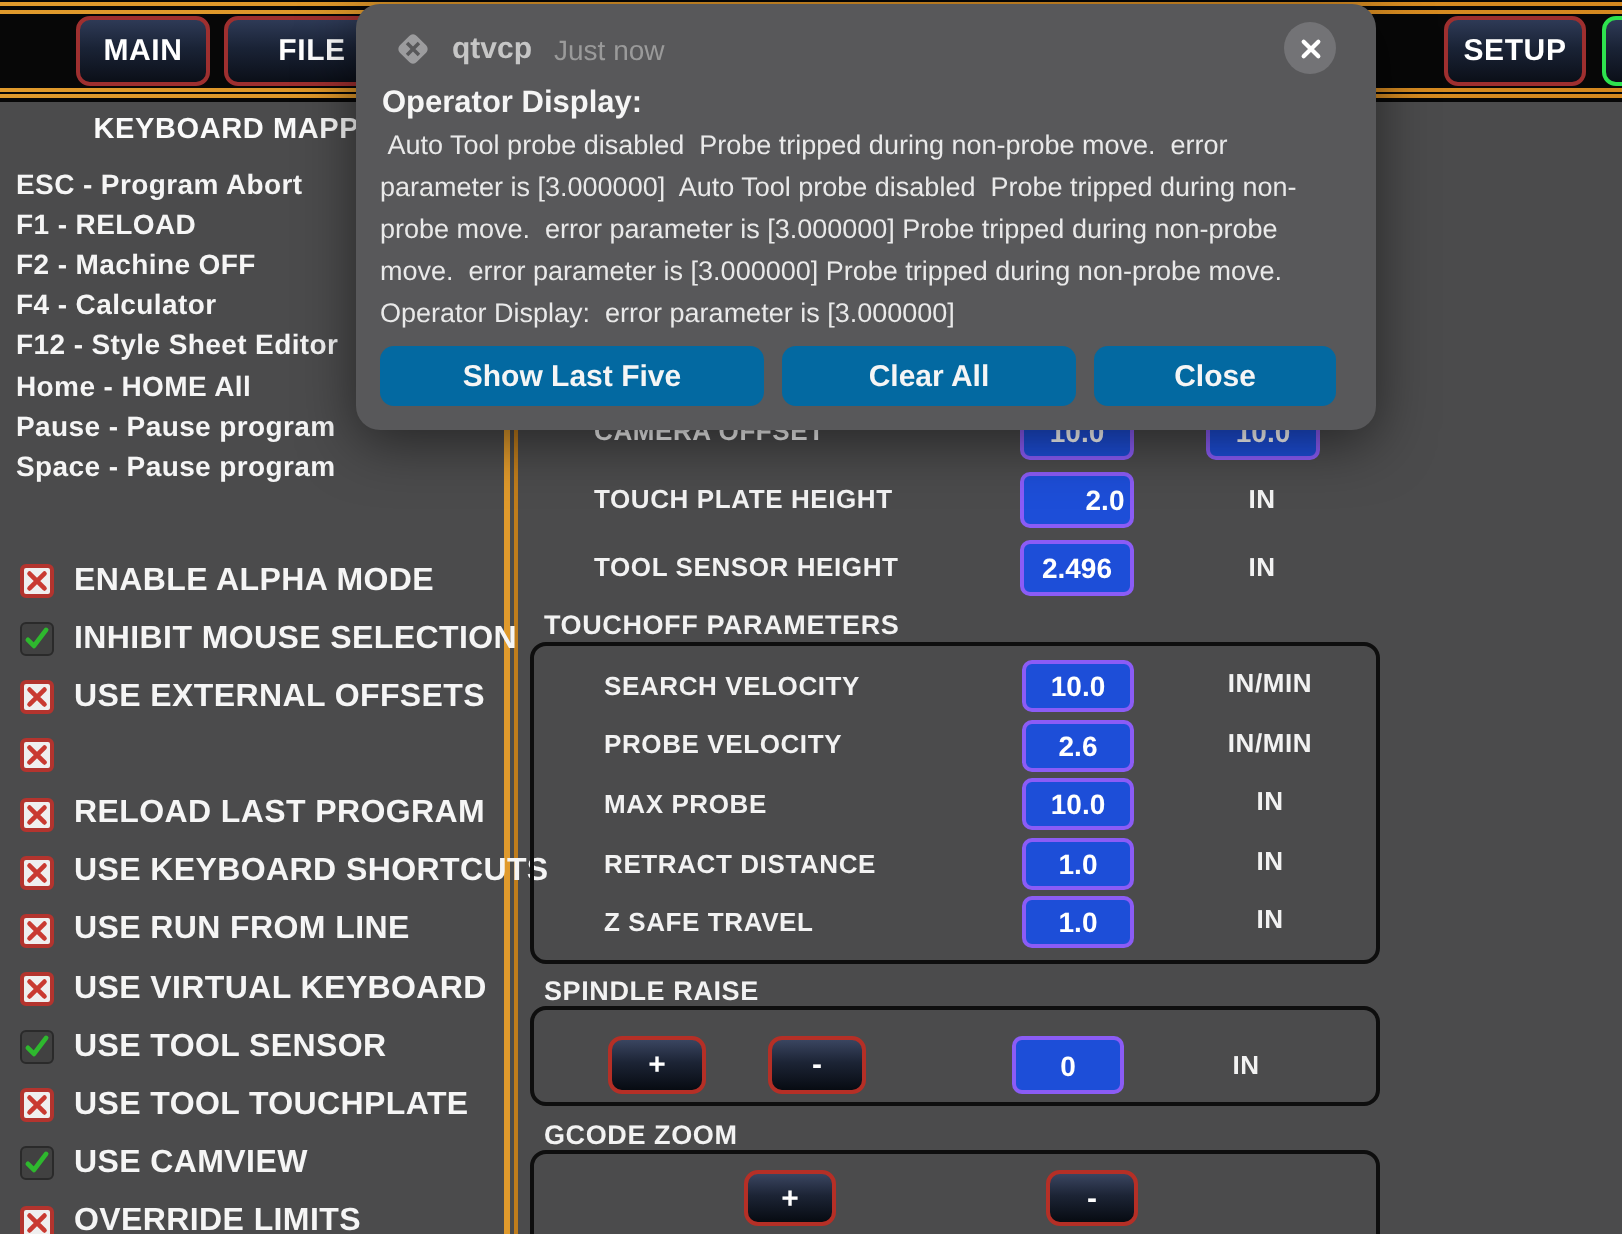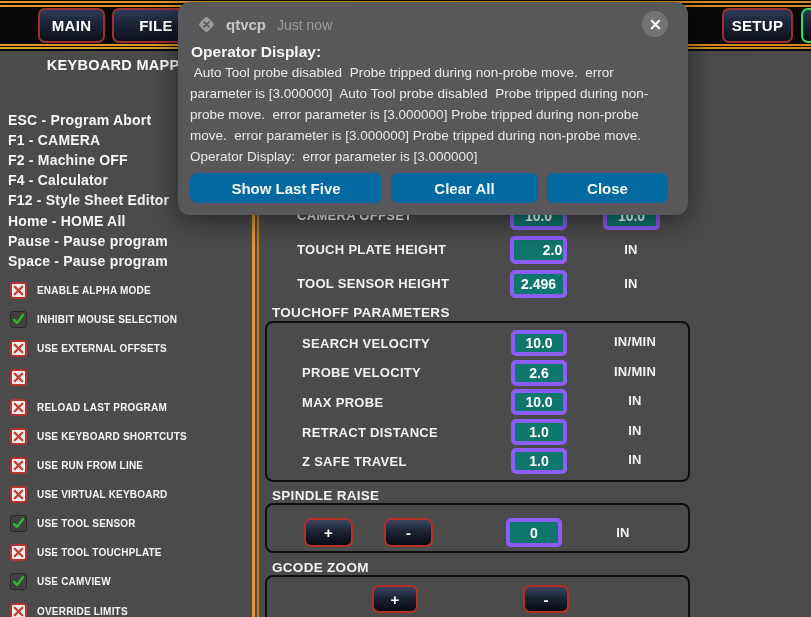--- a/index.html
+++ b/index.html
@@ -21,35 +21,35 @@
   .tab.setup{left:686px;width:71px;}
   .tab.settings{left:765px;width:110px;border-color:#2ee24e;color:#3ff05a;justify-content:flex-start;padding-left:13px;}
 
   
   .vline1{position:absolute;left:252px;top:51px;bottom:0;width:2.5px;background:#e09a2c;}
   .vline2{position:absolute;left:257px;top:51px;bottom:0;width:1.5px;background:#c07d1c;}
 
   
   .kb-header{position:absolute;left:0;top:57px;width:253px;text-align:center;color:#fafafa;
              font-weight:700;font-size:14.5px;letter-spacing:.3px;}
-  .kb-list{position:absolute;left:8px;top:82px;width:242px;margin-top:28px;}
+  .kb-list{position:absolute;left:8px;top:82px;width:242px;}
   .map-row{height:20.1px;display:flex;align-items:center;color:#f5f5f5;font-weight:700;font-size:14px;letter-spacing:.2px;}
   .opt-list{position:absolute;left:0;top:276px;width:253px;}
   .opt-row{height:29.15px;display:flex;align-items:center;padding-left:10px;cursor:pointer;}
   .cb{width:17px;height:17px;box-sizing:border-box;border-radius:3px;display:flex;align-items:center;
       justify-content:center;flex:0 0 17px;}
   .cb:not(.checked){background:#efefef;border:2px solid #b3342e;}
   .cb.checked{background:#414141;border:1px solid #2a2a2a;}
   .cb .check-glyph{display:none;}
   .cb.checked .check-glyph{display:block;}
-  .opt-label{margin-left:10px;color:#f5f5f5;font-weight:700;font-size:10px;letter-spacing:.2px;white-space:nowrap;text-align:center;}
+  .opt-label{margin-left:10px;color:#f5f5f5;font-weight:700;font-size:16px;letter-spacing:.2px;white-space:nowrap;text-align:center;}
 
   
   .vlabel{position:absolute;color:#f2f2f2;font-weight:700;font-size:13px;letter-spacing:.3px;white-space:nowrap;}
-  .valbox{position:absolute;box-sizing:border-box;background:#0f766e;border:4px solid #8b5cf6;border-radius:5px;
+  .valbox{position:absolute;box-sizing:border-box;background:#1d4ed8;border:2px solid #8b5cf6;border-radius:5px;
           color:#fff;font-weight:700;font-size:14px;display:flex;align-items:center;justify-content:center;}
   .unit{position:absolute;color:#f2f2f2;font-weight:700;font-size:13px;letter-spacing:.3px;text-align:center;}
   .groupbox{position:absolute;box-sizing:border-box;border:2px solid #0e0e0e;border-radius:8px;}
   .grouptitle{position:absolute;color:#f2f2f2;font-weight:700;font-size:13.5px;letter-spacing:.3px;}
   .to-row{position:relative;height:29.6px;}
   .to-row .rl{position:absolute;left:35px;top:50%;transform:translateY(-50%);color:#f2f2f2;font-weight:700;
               font-size:13px;letter-spacing:.3px;white-space:nowrap;}
   .to-row .valbox{left:244px;top:2px;width:56px;height:26px;}
   .to-row .unit{left:328px;top:6px;width:80px;}
   .pmbtn{position:absolute;box-sizing:border-box;border:2px solid #b52f26;border-radius:7px;
@@ -94,21 +94,21 @@
 
   <div class="vline1"></div>
   <div class="vline2"></div>
 
   <div class="kb-header">KEYBOARD MAPPING</div>
 
   <div class="kb-list">
 
       <div class="map-row">ESC - Program Abort</div>
 
-      <div class="map-row">F1 - CAMERA</div>
+      <div class="map-row">F1 - RELOAD</div>
 
       <div class="map-row">F2 - Machine OFF</div>
 
       <div class="map-row">F4 - Calculator</div>
 
       <div class="map-row">F12 - Style Sheet Editor</div>
 
       <div class="map-row">Home - HOME All</div>
 
       <div class="map-row">Pause - Pause program</div>

